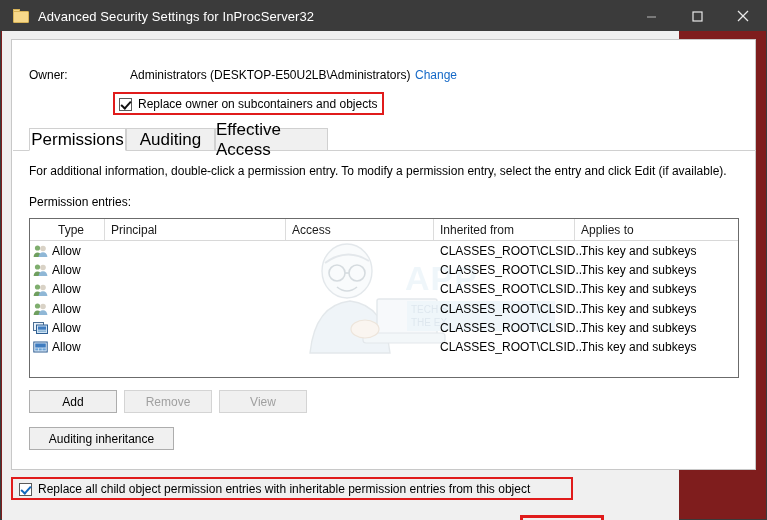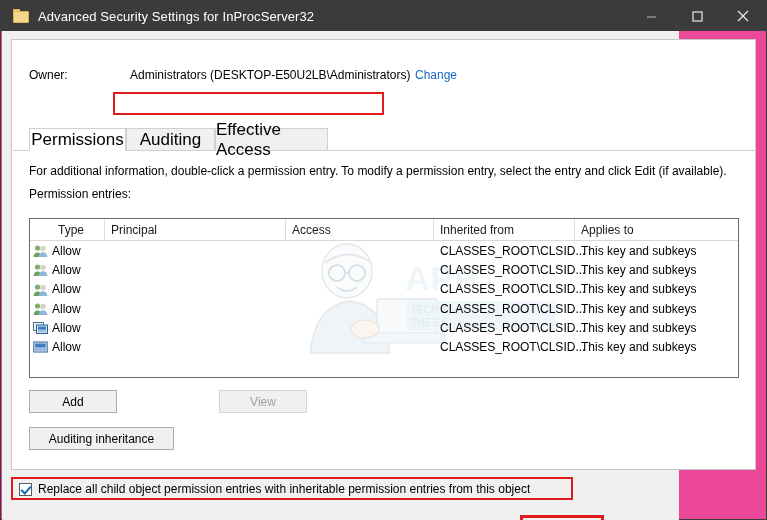--- a/index.html
+++ b/index.html
@@ -2,21 +2,21 @@
 <html><head>
 <meta charset="utf-8">
 <style>
   html,body{margin:0;padding:0;}
   body{
     width:767px;height:520px;overflow:hidden;
     font-family:"Liberation Sans","DejaVu Sans",sans-serif;
     font-size:12px;color:#000;background:#f0f0f0;
     -webkit-font-smoothing:antialiased;
   }
-  .window{position:absolute;left:0;top:0;width:767px;height:520px;background:#ec4899;
+  .window{position:absolute;left:0;top:0;width:767px;height:520px;background:#7f1d1d;
           border:1px solid #3b3b3b;box-sizing:border-box;}
 
   
   .titlebar{position:absolute;left:0;top:0;width:100%;height:30px;background:#3b3b3b;
             display:flex;align-items:center;box-sizing:border-box;}
   .title-icon{width:16px;height:14px;margin-left:12px;position:relative;flex:0 0 auto;}
   .title-icon .folder{position:absolute;left:0;top:2px;width:16px;height:12px;
         background:#f7d88a;border:1px solid #d8b358;border-radius:1px;box-sizing:border-box;}
   .title-icon .tab{position:absolute;left:0;top:0px;width:7px;height:3px;background:#f7d88a;
         border:1px solid #d8b358;border-bottom:none;box-sizing:border-box;}
@@ -53,21 +53,21 @@
 
   
   .tabstrip{position:absolute;left:1px;top:88px;width:743px;height:23px;}
   .tabstrip .tabline{position:absolute;left:0;bottom:0;width:100%;height:1px;background:#d0d0d0;}
   .tab{position:absolute;top:0;height:23px;display:flex;align-items:center;justify-content:center;
        font-size:17px;background:#f0f0f0;border:1px solid #d0d0d0;box-sizing:border-box;
        cursor:default;color:#000;}
   .tab.active{background:#fff;border-bottom:1px solid #fff;}
 
   .info-text{position:absolute;left:17px;top:124px;font-size:12px;white-space:nowrap;}
-  .entries-label{position:absolute;left:17px;top:147px;font-size:12px;}
+  .entries-label{position:absolute;left:17px;top:155px;font-size:12px;}
 
   
   .list{position:absolute;left:17px;top:178px;width:710px;height:160px;background:#fff;
         border:1px solid #6b6b6b;box-sizing:border-box;overflow:hidden;}
   .list-head{position:relative;height:21px;border-bottom:1px solid #d8d8d8;background:#fff;}
   .hcell{position:absolute;top:0;height:21px;display:flex;align-items:center;
          padding-left:6px;box-sizing:border-box;font-size:12px;color:#1a1a1a;
          border-right:1px solid #dcdcdc;white-space:nowrap;}
   .rows{position:relative;}
   .row{position:relative;height:19.3px;text-align:right;}
@@ -139,20 +139,24 @@
 
     <div class="panel">
 
       <div class="owner-row">
         <span class="owner-label">Owner:</span>
         <span class="owner-value">Administrators (DESKTOP-E50U2LB\Administrators)</span>
         <span class="change-link">Change</span>
       </div>
 
       <div class="owner-cb-hl"></div>
+      <label class="owner-cb">
+        <span class="cb checked"></span>
+        <span class="cb-label">Replace owner on subcontainers and objects</span>
+      </label>
 
       <div class="tabstrip">
         <div class="tabline"></div>
         <div class="tab active" style="left:16px;width:97px;">
           <span>Permissions</span>
         </div>
         <div class="tab" style="left:113px;width:89px;">
           <span>Auditing</span>
         </div>
         <div class="tab" style="left:202px;width:113px;">
@@ -271,20 +275,21 @@
               <div class="cell type" style="left: 0px; width: 75px;">Allow</div>
               <div class="cell" style="left: 75px; width: 181px;"></div>
               <div class="cell" style="left: 256px; width: 148px;"></div>
               <div class="cell" style="left: 404px; width: 141px;">CLASSES_ROOT\CLSID...</div>
               <div class="cell" style="left: 545px; width: 163px;">This key and subkeys</div>
             </div>
           </div>
       </div>
 
       <div class="btn add-btn">Add</div>
+      <div class="btn remove-btn disabled">Remove</div>
       <div class="btn view-btn disabled">View</div>
       <div class="btn disable-btn">Auditing inheritance</div>
     </div>
 
     <div class="bottom-cb-hl"></div>
     <label class="bottom-cb">
       <span class="cb blue checked"></span>
       <span class="cb-label">Replace all child object permission entries with inheritable permission entries from this object</span>
     </label>
 

